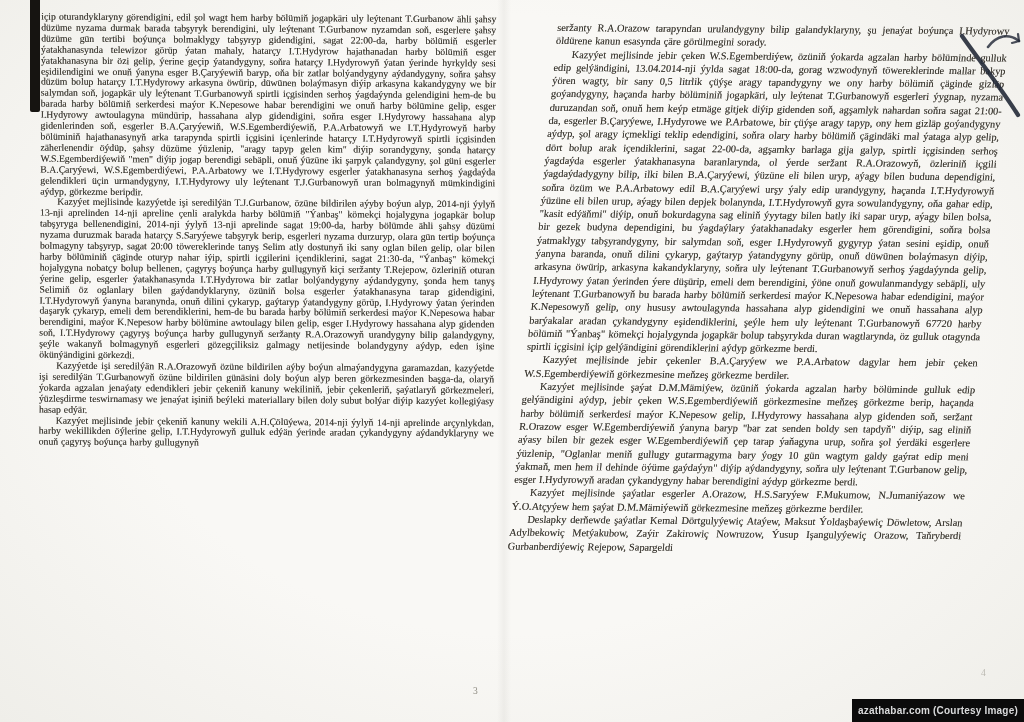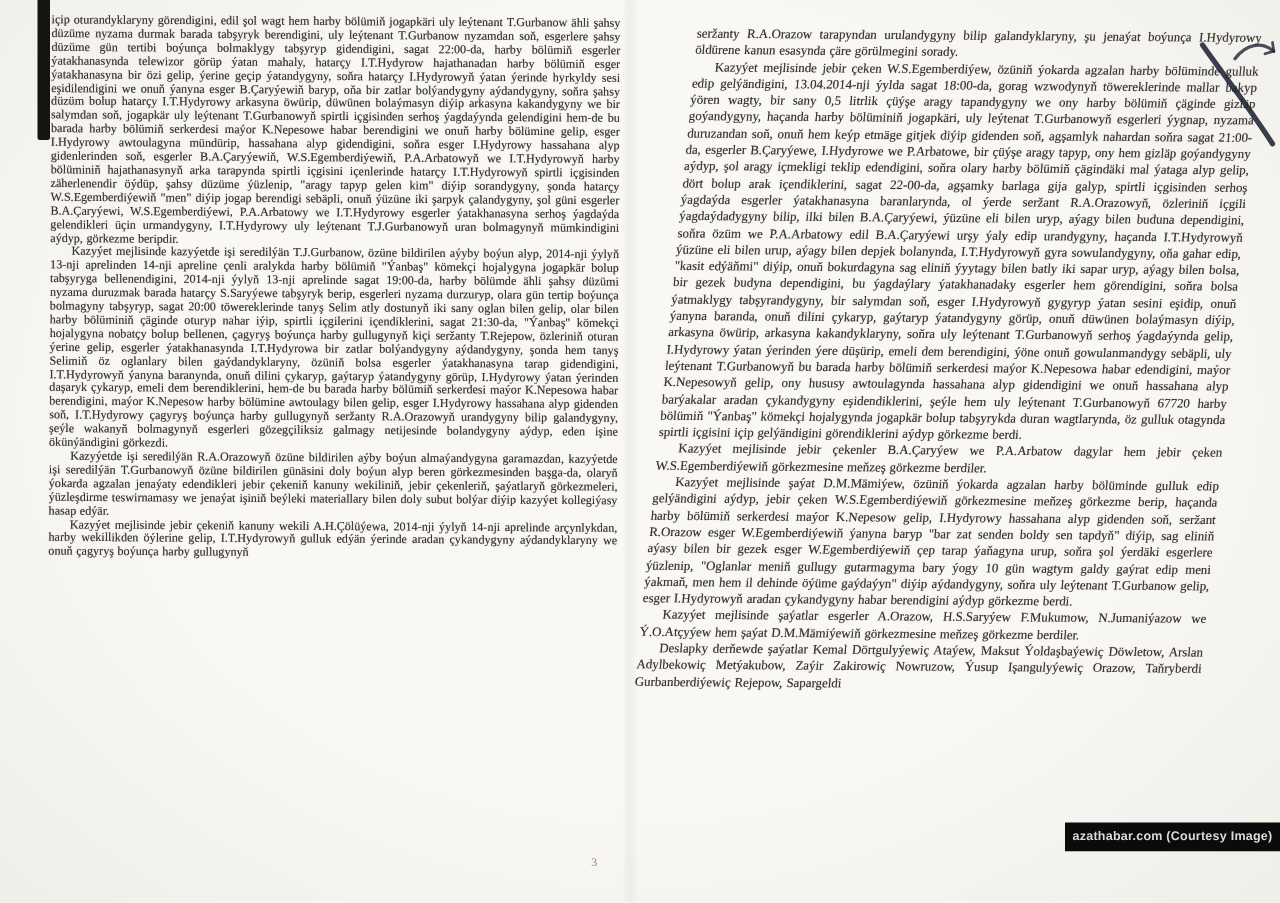--- a/index.html
+++ b/index.html
@@ -34,21 +34,21 @@
     background:#161411;border-radius:0 0 2px 2px;
   }
   .page-num{
     position:absolute;font-size:9.5px;color:#8d8a80;
     font-family:"Liberation Serif",serif;
   }
   .page-num.left{left:473px;top:686px;}
   .page-num.right{left:981px;top:668px;opacity:.55;}
   .pen-marks{position:absolute;left:940px;top:16px;width:84px;height:114px;}
   .watermark{
-    position:absolute;left:852px;top:658px;width:172px;height:23px;
+    position:absolute;left:852px;top:699px;width:172px;height:23px;
     display:flex;align-items:center;justify-content:center;
     font-family:"Liberation Sans","DejaVu Sans",sans-serif;
     font-size:10px;font-weight:bold;letter-spacing:.2px;
   }
   
   .page-split{
     position:absolute;left:497px;top:0;width:14px;height:722px;
     background:linear-gradient(90deg, rgba(0,0,0,0) 0%, rgba(60,55,45,.05) 50%, rgba(0,0,0,0) 100%);
   }
 </style>

